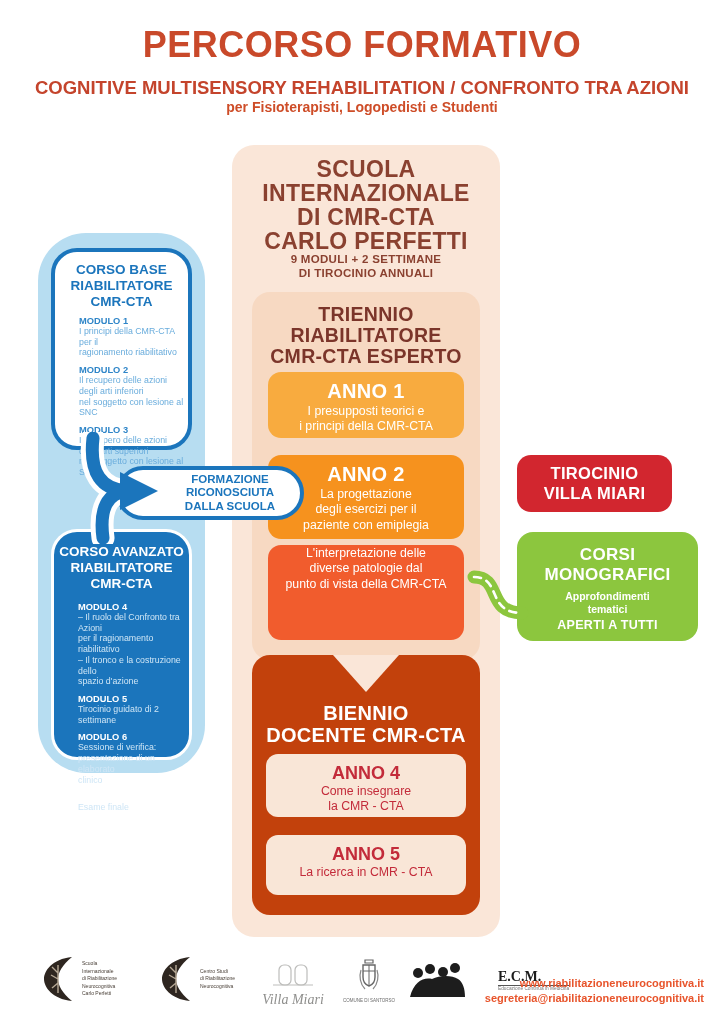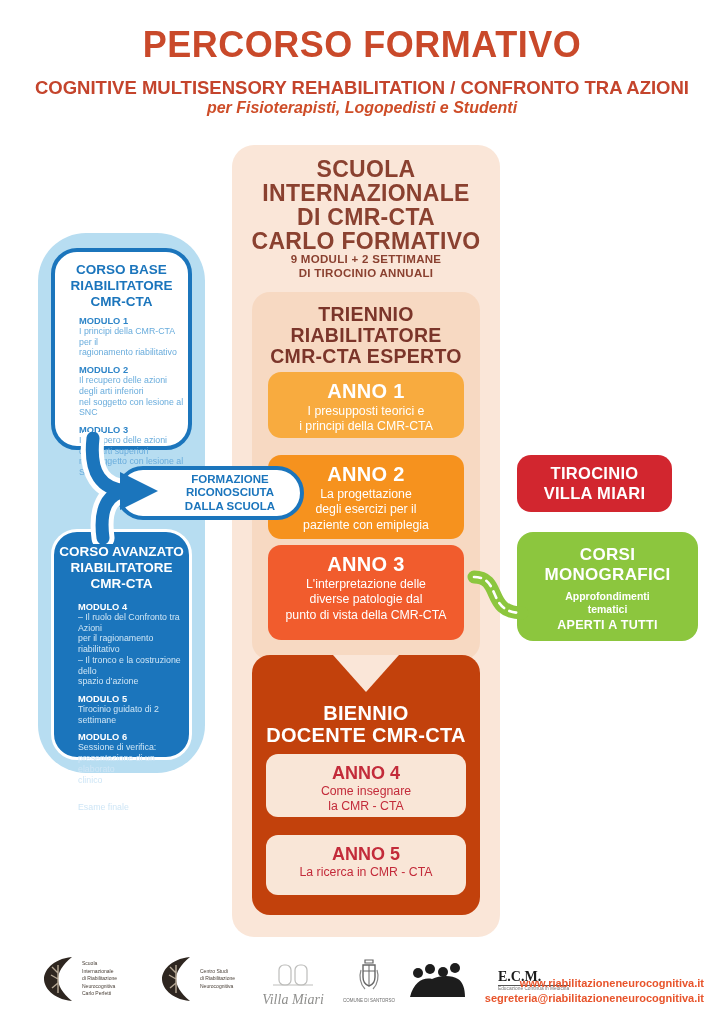--- a/index.html
+++ b/index.html
@@ -7,21 +7,21 @@
     width:724px;height:1024px;position:relative;background:#ffffff;
     font-family:"Liberation Sans", sans-serif;overflow:hidden;
   }
   .abs{position:absolute;box-sizing:border-box;}
   .pre{white-space:pre-line;}
   .ctr{text-align:center;}
 
   
   .main-title{left:0;top:24px;width:724px;font-size:36px;font-weight:800;color:#c9492a;letter-spacing:.5px;}
   .sub-title{left:0;top:77px;width:724px;font-size:18.5px;font-weight:800;color:#c4442c;}
-  .tagline{left:0;top:99px;width:724px;font-size:16px;font-weight:700;font-style:italic;color:#ce4d28;}
+  .tagline{left:0;top:99px;width:724px;font-size:14px;font-weight:700;color:#ce4d28;}
 
   
   .school-panel{left:232px;top:145px;width:268px;height:792px;background:#fae6d8;border-radius:22px;}
   .school-title{left:232px;top:158px;width:268px;font-size:23px;line-height:1.04;font-weight:800;color:#8a4130;letter-spacing:.3px;}
   .school-note{left:232px;top:253px;width:268px;font-size:11.5px;line-height:1.2;font-weight:700;color:#8a4130;letter-spacing:.3px;}
 
   .triennio-panel{left:252px;top:292px;width:228px;height:368px;background:#f7d9c2;border-radius:18px;}
   .triennio-title{left:252px;top:304px;width:228px;font-size:19.5px;line-height:1.07;font-weight:800;color:#7b352a;letter-spacing:.3px;}
 
   .year-box{border-radius:13px;color:#ffffff;}
@@ -88,42 +88,41 @@
 <body>
 
 <div class="abs ctr main-title">PERCORSO FORMATIVO</div>
 <div class="abs ctr sub-title">COGNITIVE MULTISENSORY REHABILITATION / CONFRONTO TRA AZIONI</div>
 <div class="abs ctr tagline">per Fisioterapisti, Logopedisti e Studenti</div>
 
 <div class="abs school-panel"></div>
 <div class="abs ctr pre school-title">SCUOLA
 INTERNAZIONALE
 DI CMR-CTA
-CARLO FORMATIVO</div>
+CARLO PERFETTI</div>
 <div class="abs ctr pre school-note">9 MODULI + 2 SETTIMANE
 DI TIROCINIO ANNUALI</div>
 
 <div class="abs triennio-panel"></div>
 <div class="abs ctr pre triennio-title">TRIENNIO
 RIABILITATORE
 CMR-CTA ESPERTO</div>
 
 <div class="abs ctr year-box anno1">
   <div class="year-label">ANNO 1</div>
   <div class="year-desc pre">I presupposti teorici e
 i principi della CMR-CTA</div>
 </div>
 <div class="abs ctr year-box anno2">
   <div class="year-label">ANNO 2</div>
   <div class="year-desc pre">La progettazione
 degli esercizi per il
 paziente con emiplegia</div>
 </div>
 <div class="abs ctr year-box anno3">
-  <div class="year-label">ANNO 3</div>
   <div class="year-desc pre">L'interpretazione delle
 diverse patologie dal
 punto di vista della CMR-CTA</div>
 </div>
 
 <div class="abs ctr biennio-box">
   <div class="abs biennio-notch"></div>
   <div class="abs ctr pre biennio-title">BIENNIO
 DOCENTE CMR-CTA</div>
   <div class="abs ctr cream-box anno4">

